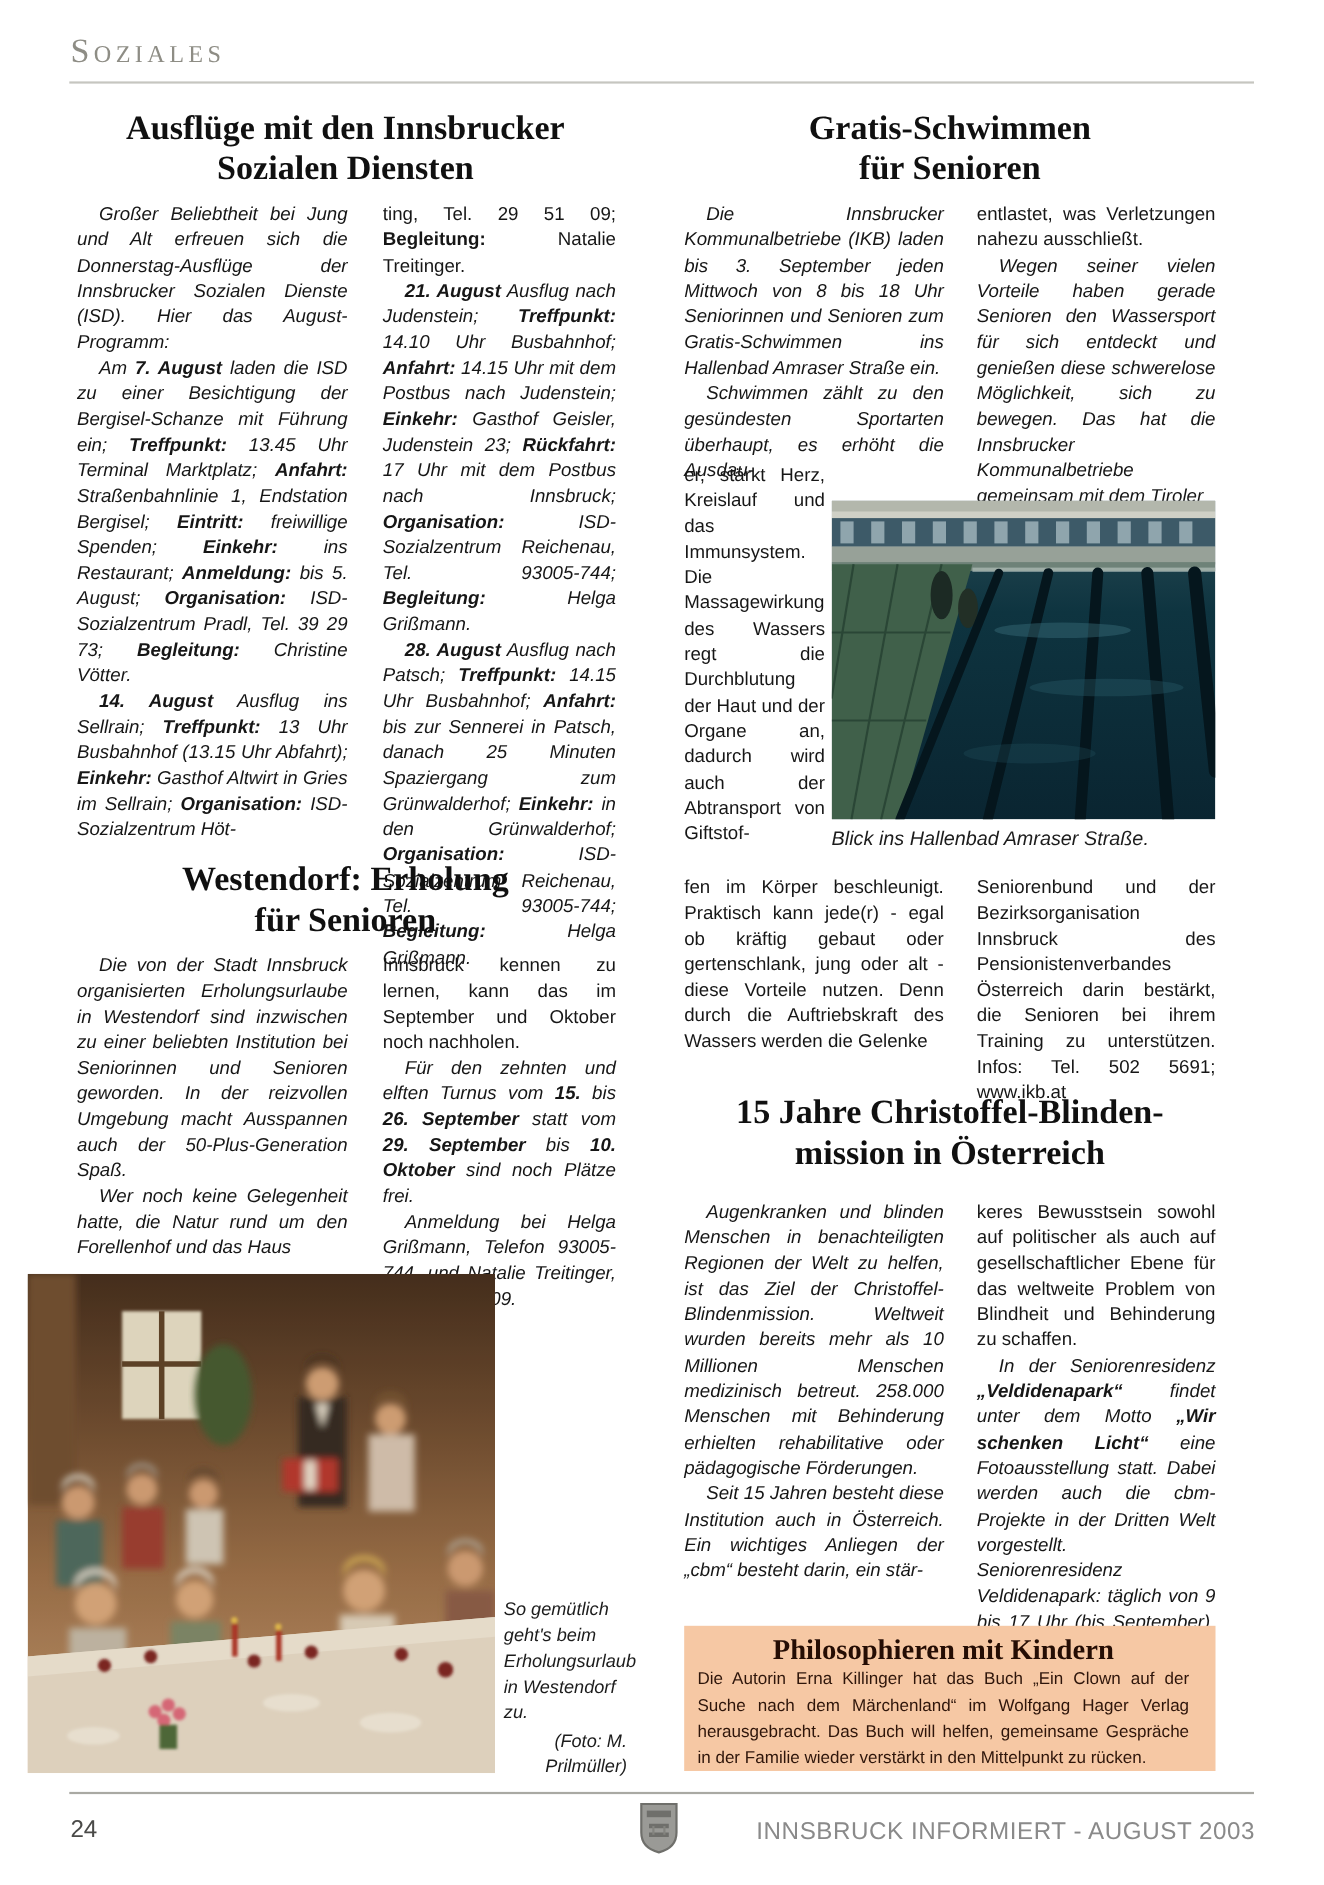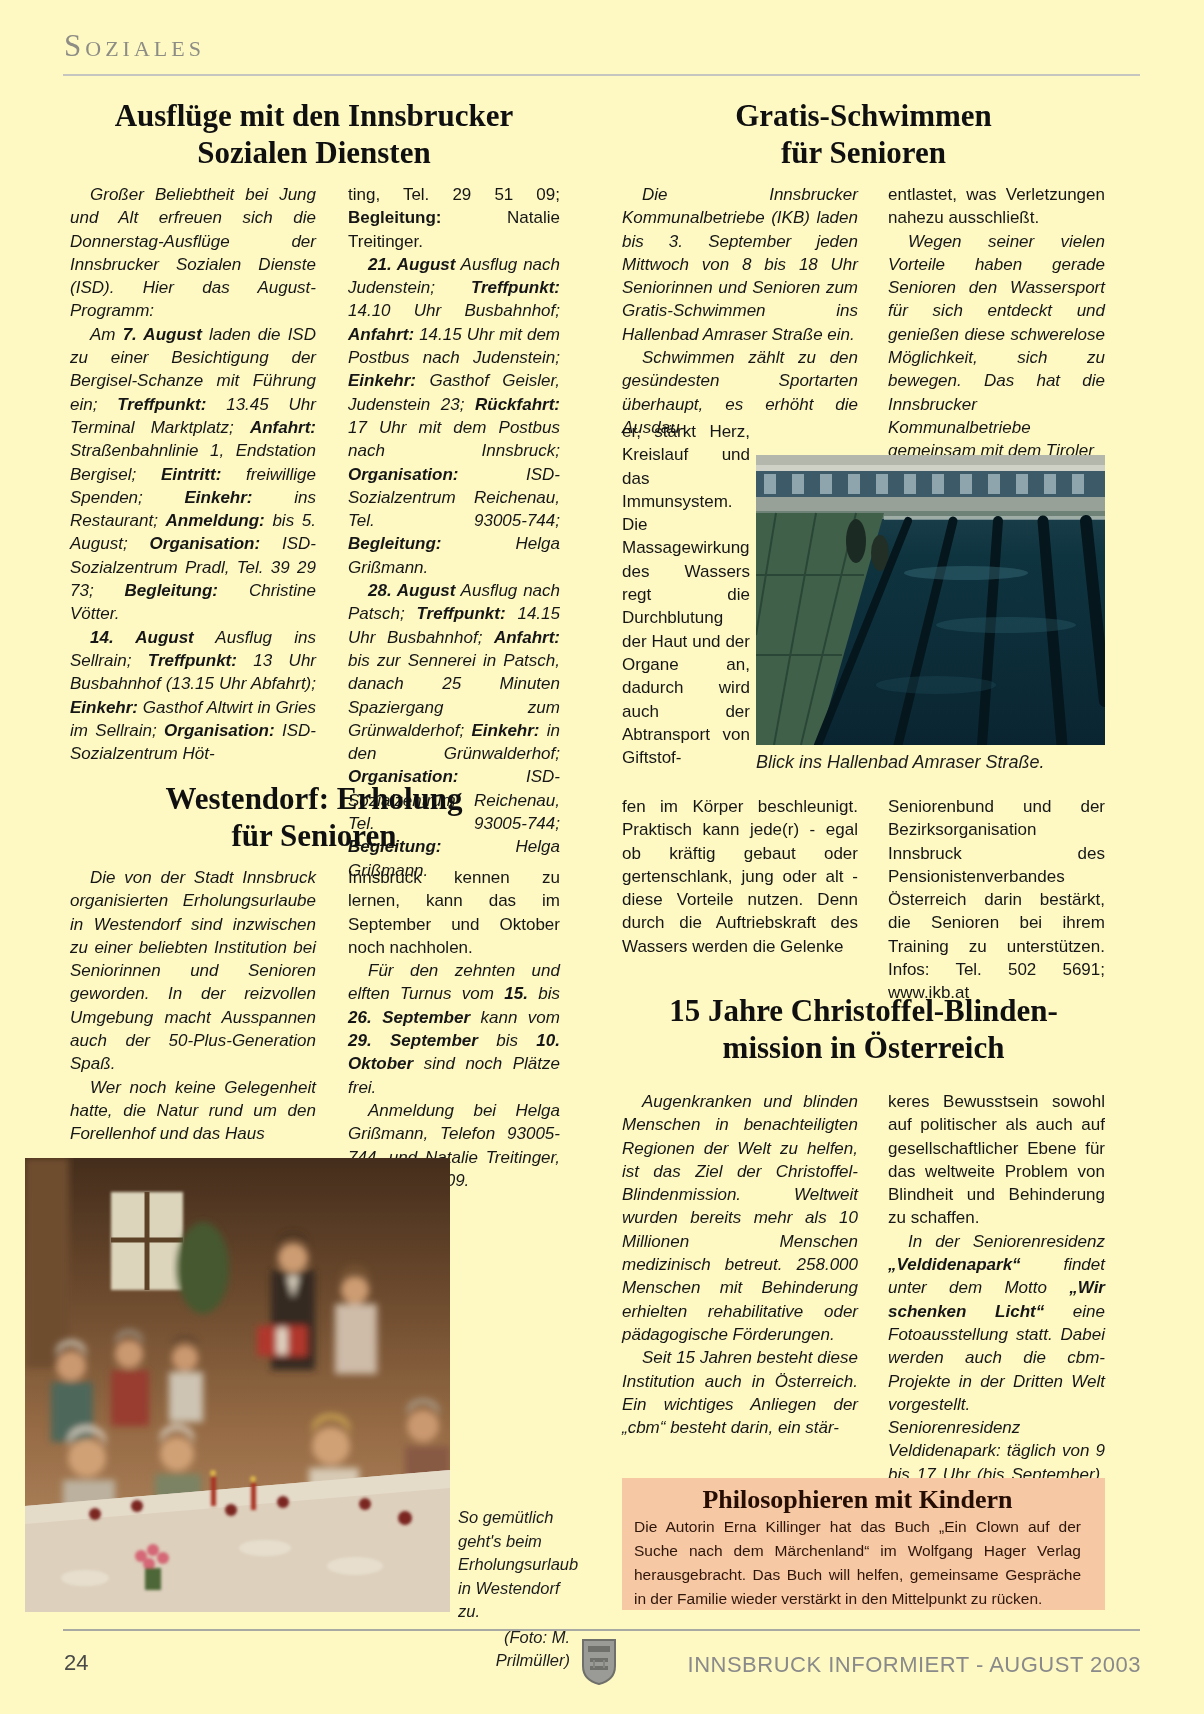--- a/index.html
+++ b/index.html
@@ -1,18 +1,18 @@
 <!DOCTYPE html>
 <html><head>
 <meta charset="utf-8">
 <style>
   * { margin:0; padding:0; box-sizing:border-box; }
   html,body { background:#e6e6e3; }
   .page { position:relative; width:1204px; height:1714px; margin:0 auto;
-          background:#fef9c3; overflow:hidden;
+          background:#ffffff; overflow:hidden;
           font-family:"Liberation Sans", sans-serif; color:#1b1b1b; }
 
   .sec-label { position:absolute; left:64px; top:28px;
                font-family:"Liberation Serif", serif; font-variant:small-caps;
                font-size:31px; letter-spacing:4px; color:#8e8d85; }
   .rule { position:absolute; height:2px; background:#c6c6c0; }
   .rule.head { left:63px; top:74px; width:1077px; }
   .rule.foot { left:63px; top:1629px; width:1077px; background:#a9a9a3; }
 
   .headline { position:absolute; text-align:center; color:#101010;
@@ -41,21 +41,21 @@
   .col-b1   { left:622px; top:1090px; width:236px; }
   .col-b2   { left:888px; top:1090px; width:217px; }
 
   .photo { position:absolute; overflow:hidden; }
   .photo svg { display:block; width:100%; height:100%; }
   .pool-photo   { left:756px; top:455px;  width:349px; height:290px; }
   .dinner-photo { left:25px;  top:1158px; width:425px; height:454px; }
 
   .pool-cap { position:absolute; left:756px; top:752px; width:349px;
               font-style:italic; font-size:18px; color:#1c1c1c; }
-  .dinner-cap { position:absolute; left:458px; top:1506px; width:112px;
+  .dinner-cap { position:absolute; left:458px; top:1452px; width:112px;
                 font-style:italic; font-size:16.5px; line-height:23.5px; color:#1c1c1c; }
   .dinner-cap .credit { text-align:right; margin-top:2px; }
 
   .kids-box { position:absolute; left:622px; top:1478px; width:483px; height:132px;
               background:#f6c8a4; padding:7px 24px 8px 12px; }
   .kids-title { text-align:center; font-family:"Liberation Serif", serif;
                 font-weight:700; font-size:26px; line-height:30px; color:#250d04; }
   .kids-body { font-size:15.5px; line-height:24px; text-align:justify; color:#2e150a; }
 
   .page-num { position:absolute; left:64px; top:1650px; font-size:22px; color:#4a4a48; }
@@ -166,21 +166,21 @@
   <div class="headline hl-we">
       <div>Westendorf: Erholung</div>
       <div>für Senioren</div>
     </div>
   <div class="body-col col-w1">
       <p class="indent"><span>Die von der Stadt Innsbruck organisierten Erholungsurlaube in Westendorf sind inzwischen zu einer beliebten Institution bei Seniorinnen und Senioren geworden. In der reizvollen Umgebung macht Ausspannen auch der 50-Plus-Generation Spaß.</span></p>
       <p class="indent"><span>Wer noch keine Gelegenheit hatte, die Natur rund um den Forellenhof und das Haus</span></p>
     </div>
   <div class="body-col col-w2">
       <p><span>Innsbruck kennen zu lernen, kann das im September und Oktober noch nachholen.</span></p>
-      <p class="indent"><span>Für den zehnten und elften Turnus vom </span><b>15.</b><span> bis </span><b>26. September</b><span> kann vom </span><b>29. September</b><span> bis </span><b>10. Oktober</b><span> sind noch Plätze frei.</span></p>
+      <p class="indent"><span>Für den zehnten und elften Turnus vom </span><b>15.</b><span> bis </span><b>26. September</b><span> statt vom </span><b>29. September</b><span> bis </span><b>10. Oktober</b><span> sind noch Plätze frei.</span></p>
       <p class="indent"><span>Anmeldung bei Helga Grißmann, Telefon 93005-744, und Natalie Treitinger, Telefon 295109.</span></p>
     </div>
 
   <div class="headline hl-bl">
       <div>15 Jahre Christoffel-Blinden-</div>
       <div>mission in Österreich</div>
     </div>
   <div class="body-col col-b1">
       <p class="indent"><span>Augenkranken und blinden Menschen in benachteiligten Regionen der Welt zu helfen, ist das Ziel der Christoffel-Blindenmission. Weltweit wurden bereits mehr als 10 Millionen Menschen medizinisch betreut. 258.000 Menschen mit Behinderung erhielten rehabilitative oder pädagogische Förderungen.</span></p>
       <p class="indent"><span>Seit 15 Jahren besteht diese Institution auch in Österreich. Ein wichtiges Anliegen der „cbm“ besteht darin, ein stär-</span></p>

